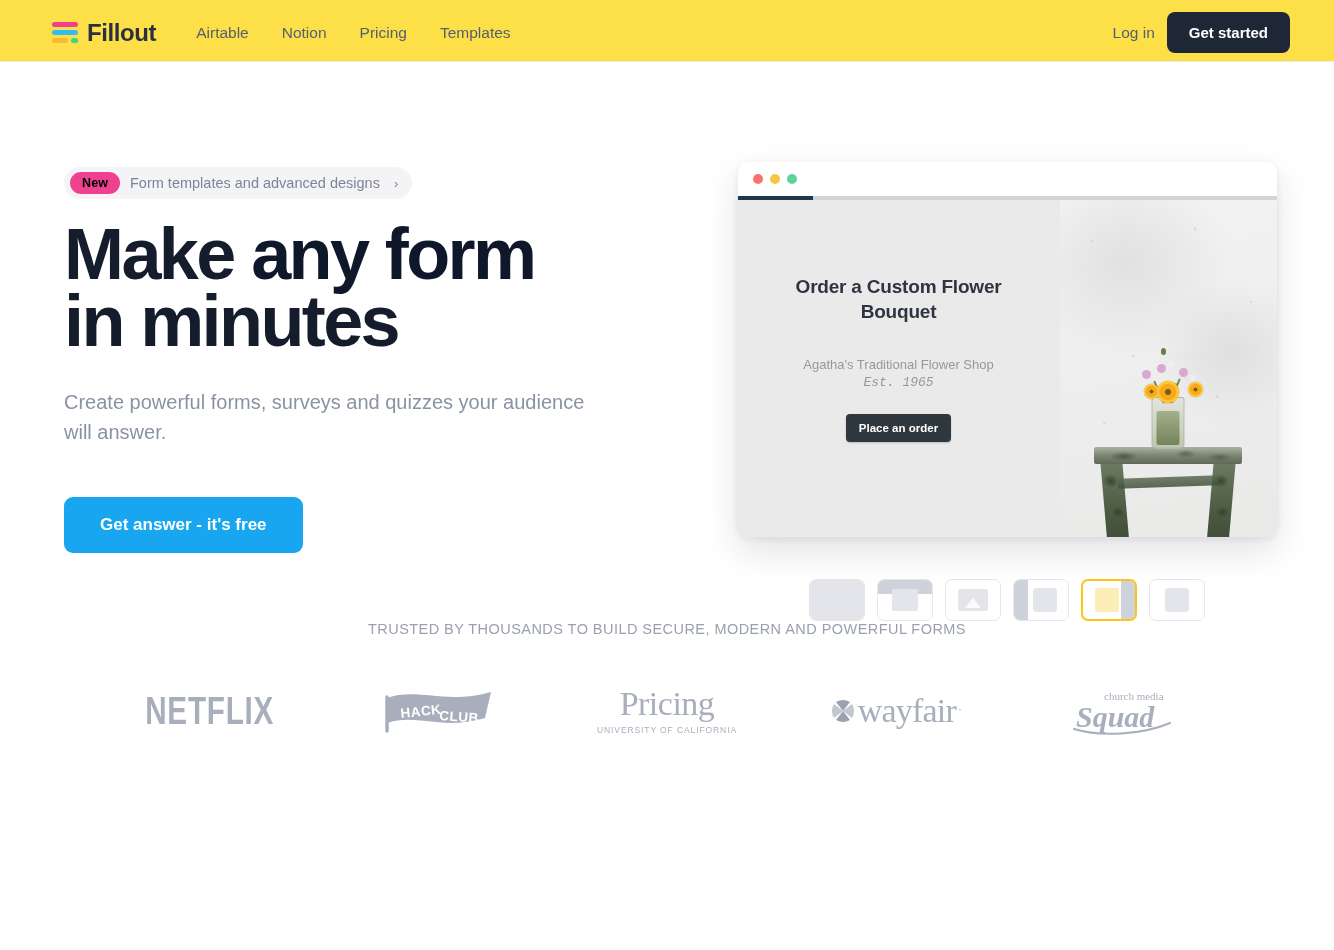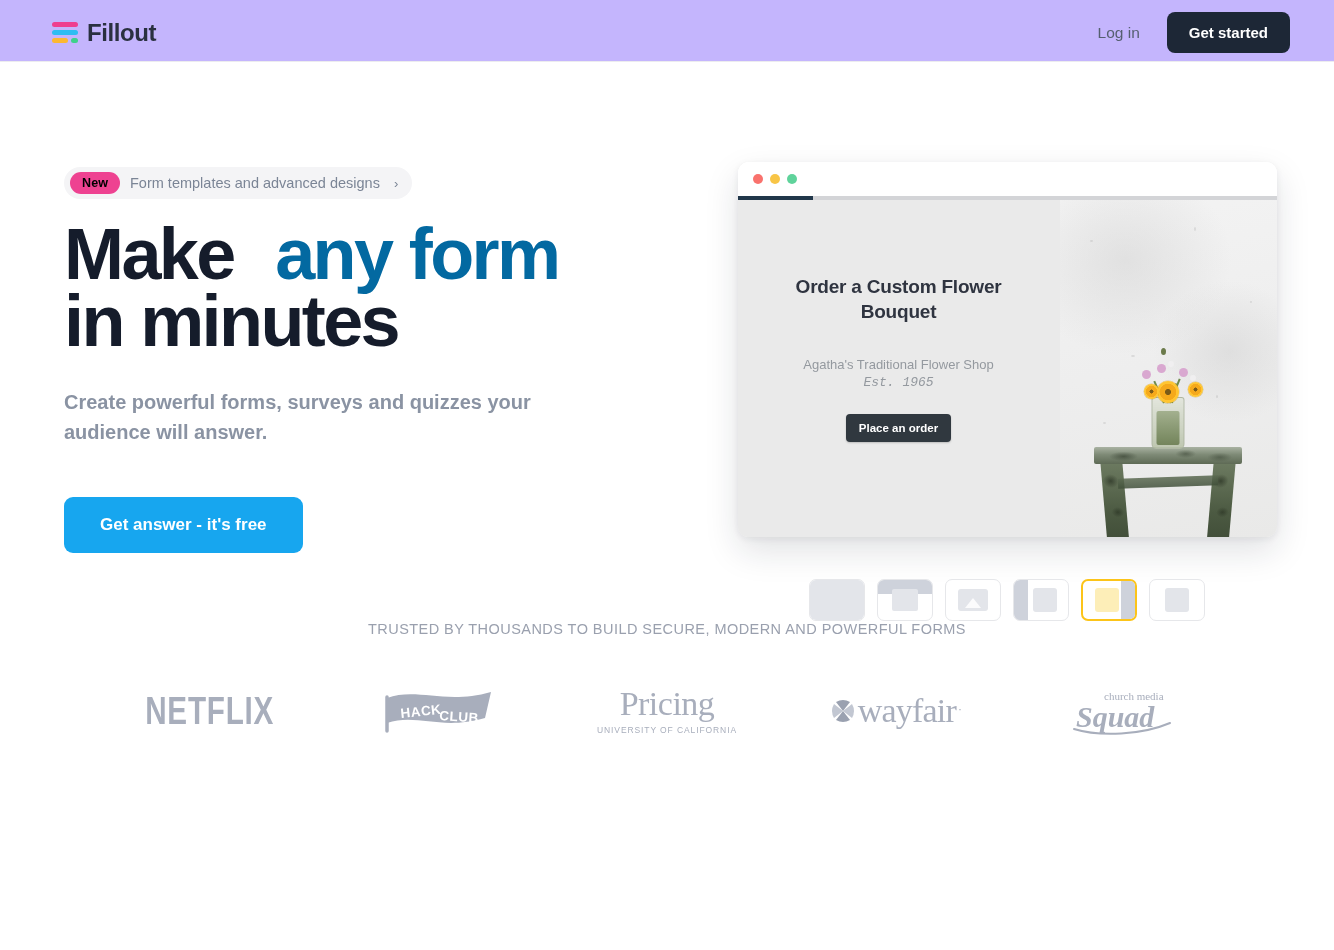--- a/index.html
+++ b/index.html
@@ -14,21 +14,21 @@
   }
 
   
   .navbar {
     position: relative;
     height: 62px;
     border-bottom: 1px solid #ececef;
     display: flex;
     align-items: center;
     padding: 4px 44px 0 52px;
-    background: #c4b5fd;
+    background: #fde047;
   }
   .brand { display: flex; align-items: center; gap: 9px; }
   .logo-mark {
     width: 26px; height: 24px;
     display: flex; flex-direction: column;
     justify-content: center; gap: 3px;
   }
   .logo-row { display: flex; gap: 3px; height: 5px; }
   .bar-pink   { background:#ef3f8f; border-radius: 2.5px; flex: 1; }
   .bar-blue   { background:#2fbdf2; border-radius: 2.5px; flex: 1; }
@@ -38,21 +38,21 @@
     font-size: 24px; font-weight: 700; color: #2a3040;
     letter-spacing: -0.4px;
   }
 
   .nav-links { display: flex; align-items: center; gap: 33px; margin-left: 40px; }
   .nav-link {
     font-size: 15.5px; color: #555f70; text-decoration: none;
     cursor: pointer; white-space: nowrap;
   }
 
-  .nav-right { margin-left: auto; display: flex; align-items: center; gap: 27px; }
+  .nav-right { margin-left: auto; display: flex; align-items: center; gap: 12px; }
   .login-link { font-size: 15.5px; color: #555f70; cursor: pointer; }
   .btn-dark {
     background: #1d2736; color: #fff;
     font-size: 15px; font-weight: 700;
     border: none; border-radius: 8px;
     padding: 12px 22px; cursor: pointer;
     font-family: inherit;
   }
 
   
@@ -80,26 +80,26 @@
     font-size: 13px; color: #7b8596; margin-left: 4px;
     display: inline-block; line-height: 1;
   }
 
   h1.headline {
     margin: 22px 0 0 0;
     font-size: 72px; line-height: 0.93;
     font-weight: 800; letter-spacing: -2.6px;
     color: #151c2b;
   }
-  .hl-accent { color: #0369a1; margin-left: 24px; }
+  .hl-accent { color: #0f172a; }
 
   .subhead {
     margin: 32px 0 0 0;
     font-size: 20px; line-height: 1.5;
-    color: #8a93a3; max-width: 530px; font-weight: 700;
+    color: #8a93a3; max-width: 530px; font-weight: 400;
   }
 
   .btn-cta {
     margin-top: 50px;
     background: #17a6ef; color: #fff;
     font-size: 17px; font-weight: 700;
     border: none; border-radius: 9px;
     padding: 18px 36px; cursor: pointer;
     font-family: inherit;
   }
@@ -322,20 +322,26 @@
           <span class="bar-blue"></span>
         </div>
       <div class="logo-row">
           <span class="bar-yellow"></span>
           <span class="bar-green"></span>
         </div>
     </div>
     <span class="brand-name">Fillout</span>
   </div>
 
+  <nav class="nav-links">
+    <span class="nav-link">Airtable</span>
+    <span class="nav-link">Notion</span>
+    <span class="nav-link">Pricing</span>
+    <span class="nav-link">Templates</span>
+  </nav>
 
   <div class="nav-right">
     <span class="login-link">Log in</span>
     <button class="btn-dark">Get started</button>
   </div>
 </header>
 
 <section class="hero">
 
   <div class="hero-left">

